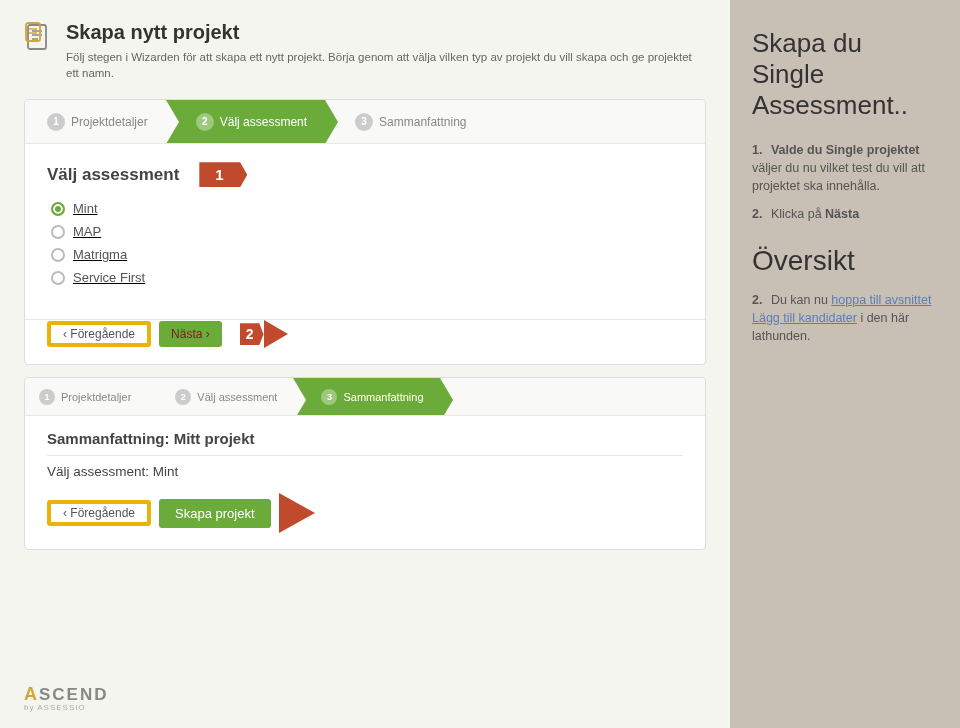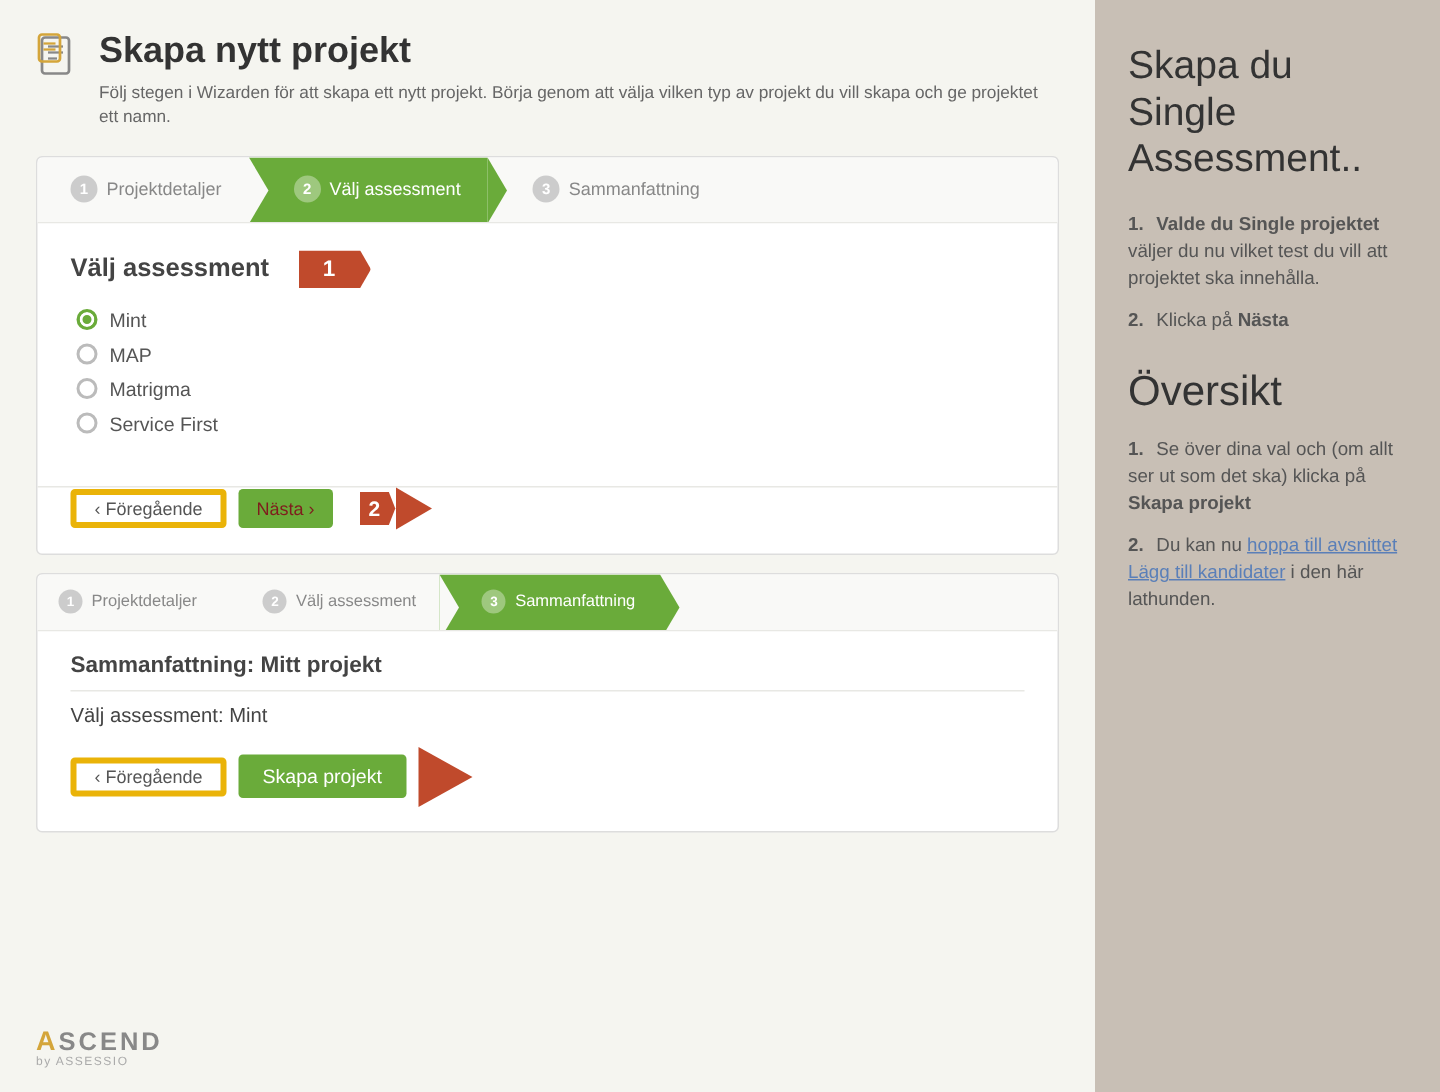--- a/index.html
+++ b/index.html
@@ -41,21 +41,21 @@
       margin-bottom: 6px;
     }
     .page-icon {
       width: 32px;
       height: 32px;
       flex-shrink: 0;
       margin-top: 2px;
     }
     .page-title-block {}
     .page-title {
-      font-size: 24px;
+      font-size: 20px;
       font-weight: 600;
       color: #333;
       line-height: 1.2;
     }
     .page-subtitle {
       font-size: 11.5px;
       color: #666;
       margin-top: 5px;
       line-height: 1.4;
     }
@@ -156,20 +156,21 @@
       flex-direction: column;
       gap: 8px;
       margin-bottom: 18px;
       padding-left: 4px;
     }
     .radio-item {
       display: flex;
       align-items: center;
       gap: 8px;
       cursor: pointer;
+      text-decoration: underline;
     }
     .radio-circle {
       width: 14px;
       height: 14px;
       border-radius: 50%;
       border: 2px solid #bbb;
       background: #fff;
       flex-shrink: 0;
     }
     .radio-circle.selected {
@@ -492,26 +493,20 @@
 
   <div style="margin-bottom:6px;">
     <span class="right-num">2.</span>
     <span style="font-size:12.5px;color:#555;">
       Klicka på <strong>Nästa</strong>
     </span>
   </div>
 
   <div class="right-section-title">Översikt</div>
 
-  <div style="margin-bottom:10px;">
-    <span class="right-num">1.</span>
-    <span style="font-size:12.5px;color:#555;">
-      Se över dina val och (om allt ser ut som det ska) klicka på <strong>Skapa projekt</strong>
-    </span>
-  </div>
 
   <div style="margin-bottom:10px;">
     <span class="right-num">2.</span>
     <span style="font-size:12.5px;color:#555;">
       Du kan nu <a href="#" class="right-link">hoppa till avsnittet Lägg till kandidater</a> i den här lathunden.
     </span>
   </div>
 </div>
 
 </body></html>

